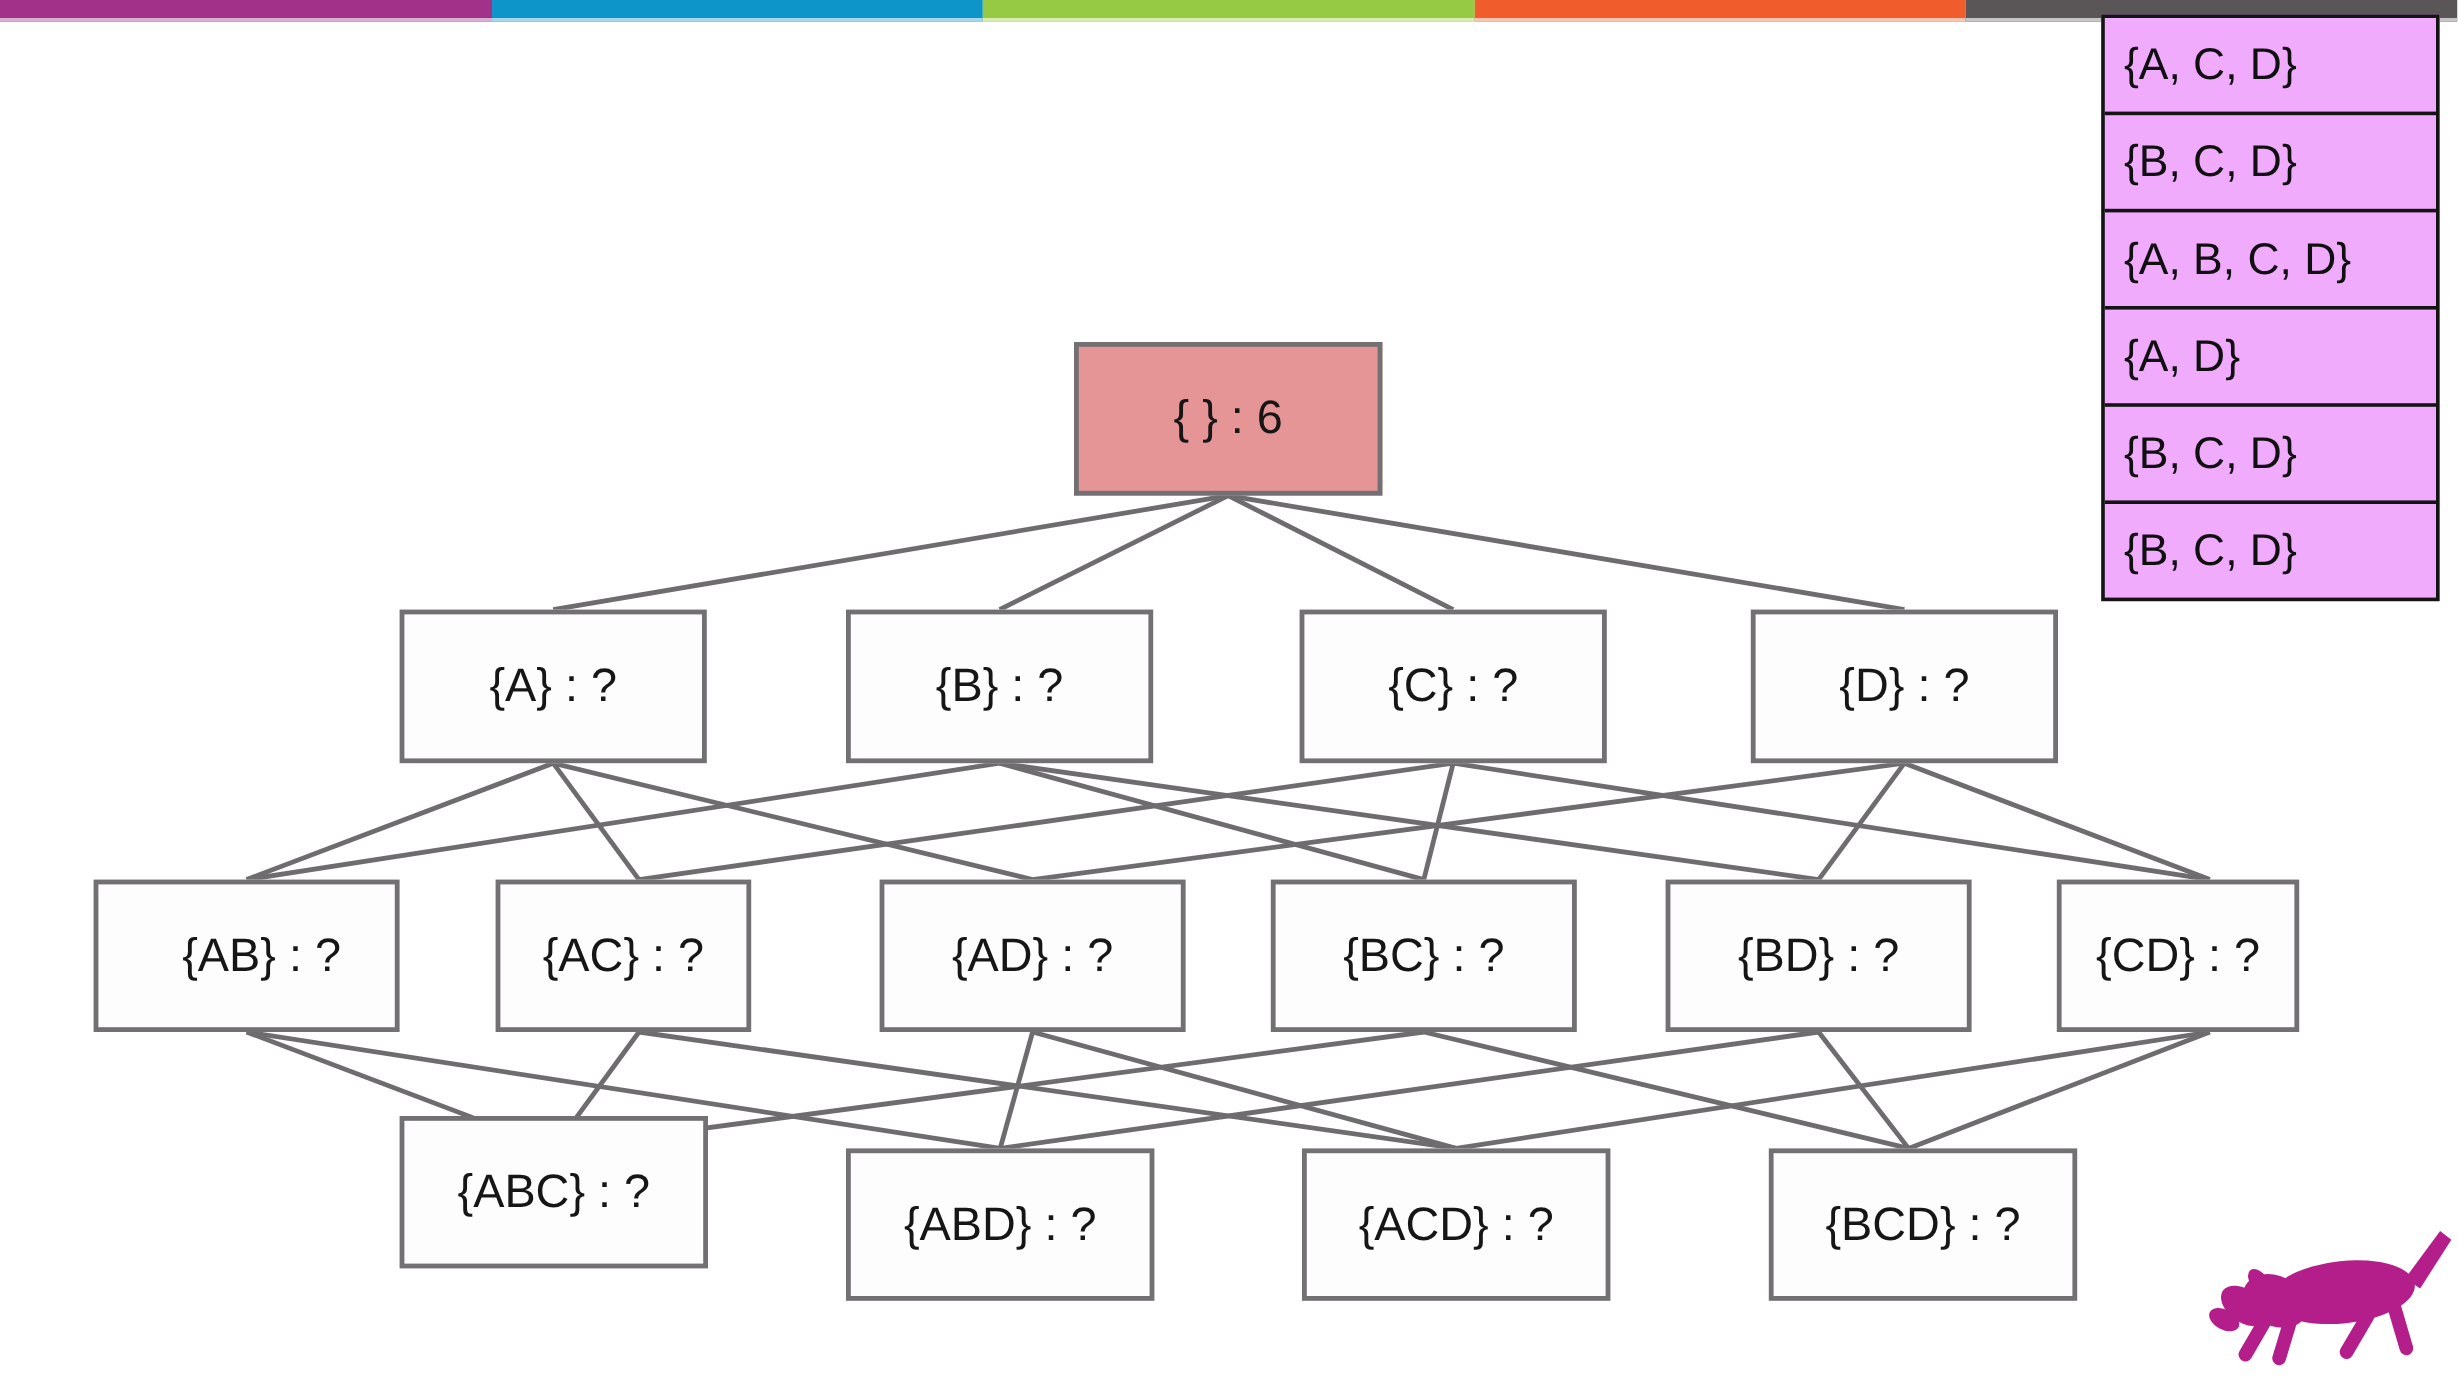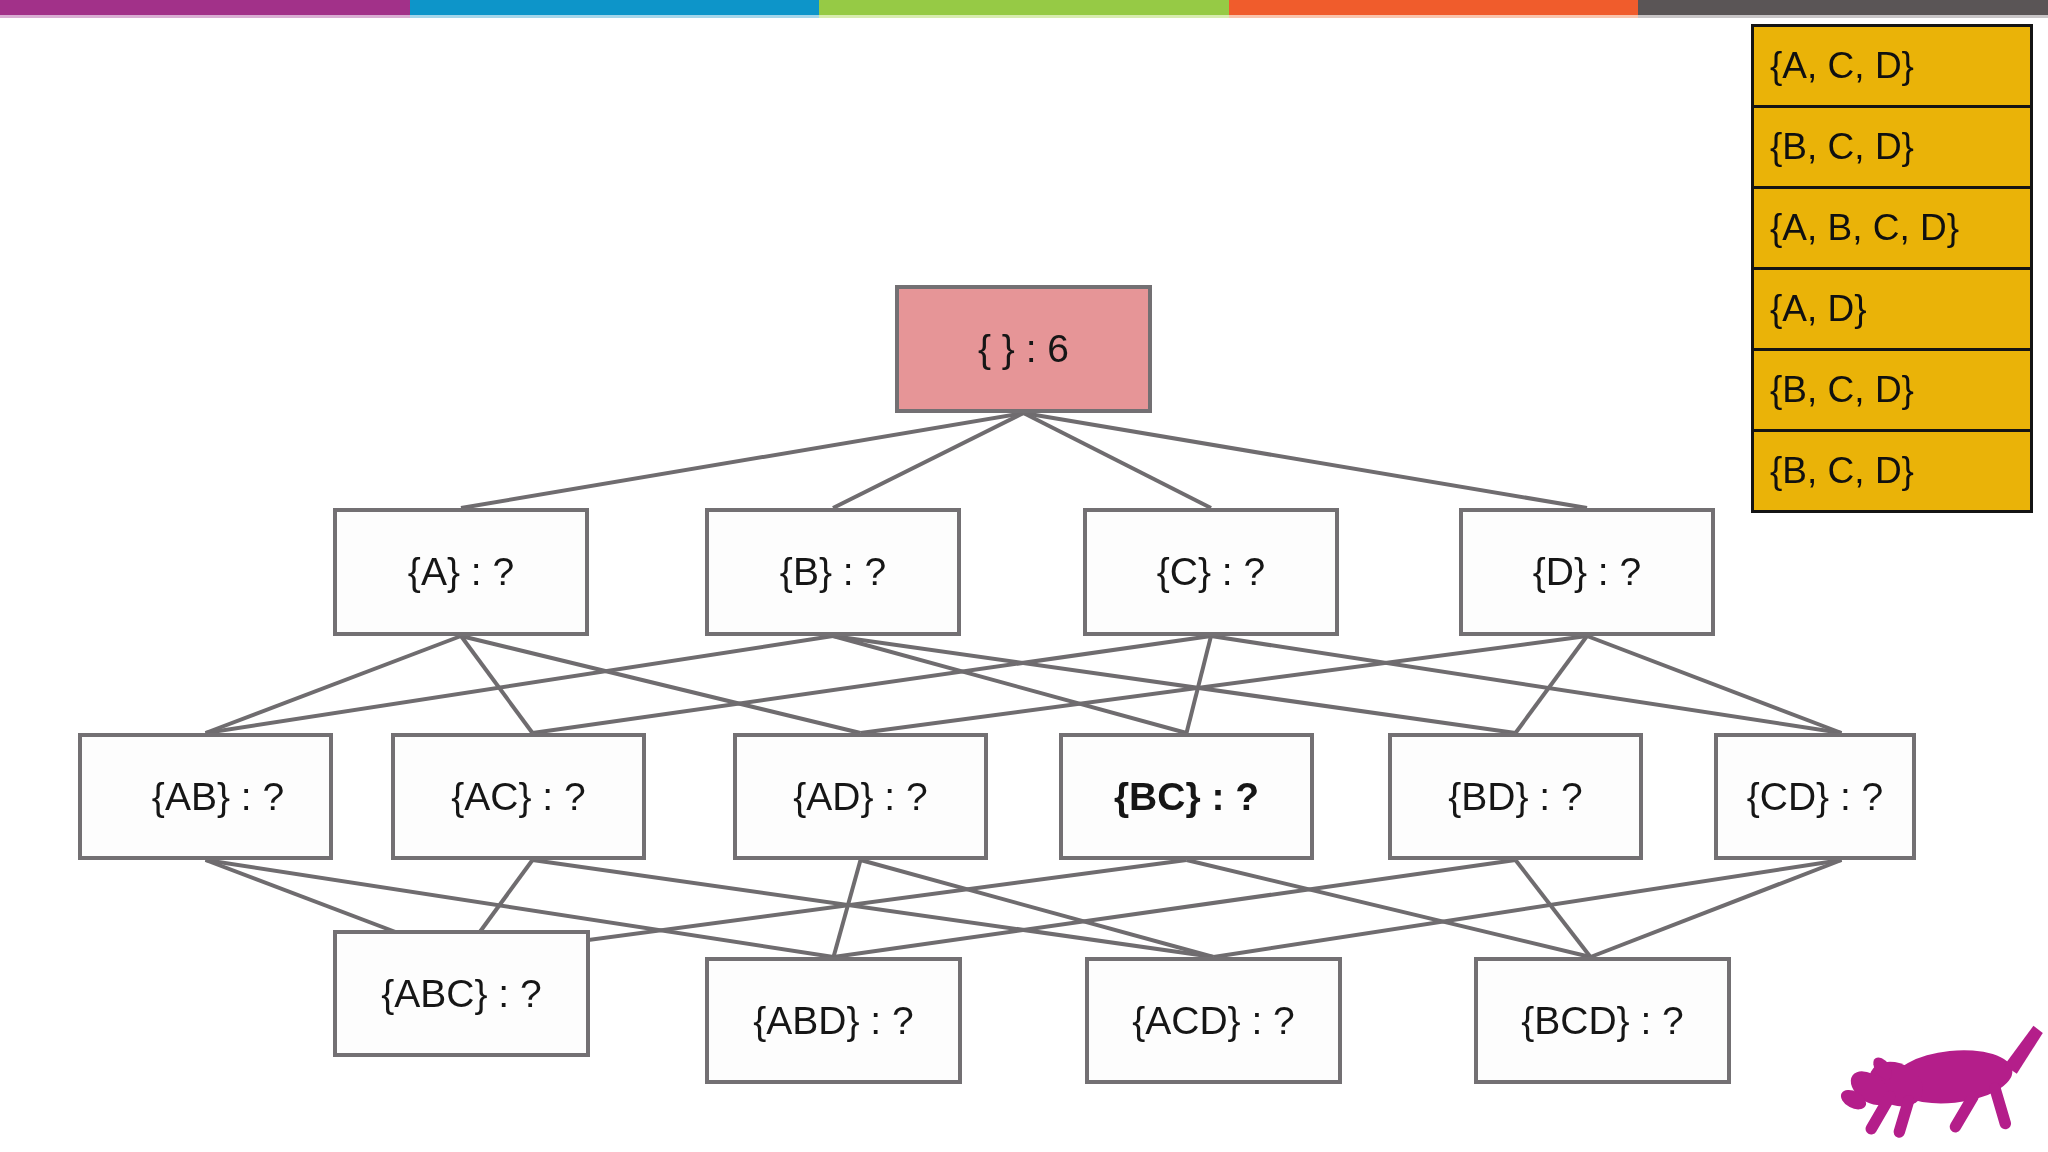--- a/index.html
+++ b/index.html
@@ -11,22 +11,22 @@
   
   #topbar { position:absolute; top:0; left:0; width:2048px; height:18px; display:flex; }
   .bar-seg { flex:1 1 0; height:15px; border-bottom:3px solid; }
   
   #title {
     position:absolute; left:92px; top:68px;
     font-size:78px; color:#6b676b; letter-spacing:1px; white-space:nowrap;
   }
   
   #txtable {
-    position:absolute; left:1751px; top:24px; width:282px;
-    border:3px solid #141414; background:#eab308; box-sizing:border-box;
+    position:absolute; left:1751px; top:12px; width:282px;
+    border:3px solid #141414; background:#f0abfc; box-sizing:border-box;
   }
   .tx-row {
     height:78px; border-bottom:3px solid #141414;
     display:flex; align-items:center; padding-left:16px;
     font-size:37px; color:#101010; white-space:nowrap;
   }
   .tx-row:last-child { border-bottom:none; }
   
   #edges { position:absolute; top:0; left:0; width:2048px; height:1152px; }
   .node {
@@ -92,23 +92,23 @@
       <line x1="1841.5" y1="860" x2="1590.5" y2="957" stroke="#6f6c6f" stroke-width="4"></line>
     </svg>
 
   <div id="nodes">
       <div class="node root" style="left: 895px; top: 285px; width: 257px; height: 128px; background: rgb(230, 149, 151);">{ } : 6</div>
       <div class="node" style="left: 333px; top: 508px; width: 256px; height: 128px;">{A} : ?</div>
       <div class="node" style="left: 705px; top: 508px; width: 256px; height: 128px;">{B} : ?</div>
       <div class="node" style="left: 1083px; top: 508px; width: 256px; height: 128px;">{C} : ?</div>
       <div class="node" style="left: 1459px; top: 508px; width: 256px; height: 128px;">{D} : ?</div>
       <div class="node" style="left: 78px; top: 733px; width: 255px; height: 127px; padding-left: 25px;">{AB} : ?</div>
-      <div class="node" style="left: 391px; top: 733px; width: 255px; height: 127px;">{AC} : ?</div>
+      <div class="node" style="left: 413px; top: 733px; width: 213px; height: 127px;">{AC} : ?</div>
       <div class="node" style="left: 733px; top: 733px; width: 255px; height: 127px;">{AD} : ?</div>
-      <div class="node" style="left: 1059px; top: 733px; width: 255px; height: 127px; font-weight: bold;">{BC} : ?</div>
+      <div class="node" style="left: 1059px; top: 733px; width: 255px; height: 127px;">{BC} : ?</div>
       <div class="node" style="left: 1388px; top: 733px; width: 255px; height: 127px;">{BD} : ?</div>
       <div class="node" style="left: 1714px; top: 733px; width: 202px; height: 127px;">{CD} : ?</div>
       <div class="node" style="left: 333px; top: 930px; width: 257px; height: 127px;">{ABC} : ?</div>
       <div class="node" style="left: 705px; top: 957px; width: 257px; height: 127px;">{ABD} : ?</div>
       <div class="node" style="left: 1085px; top: 957px; width: 257px; height: 127px;">{ACD} : ?</div>
       <div class="node" style="left: 1462px; top: 957px; width: 257px; height: 127px; margin-left: 12px;">{BCD} : ?</div>
     </div>
 
   <svg id="logo" viewBox="0 0 200 120" xmlns="http://www.w3.org/2000/svg">
       <g fill="#b41e8a">

